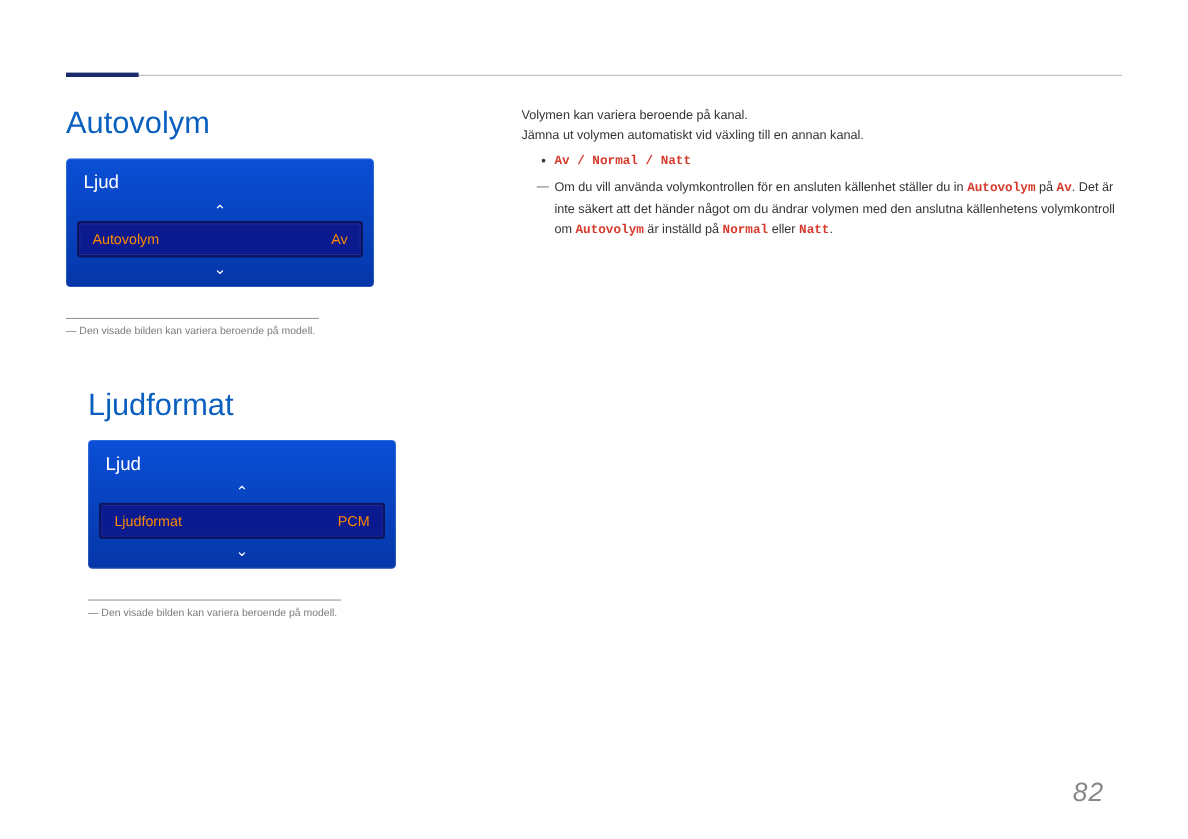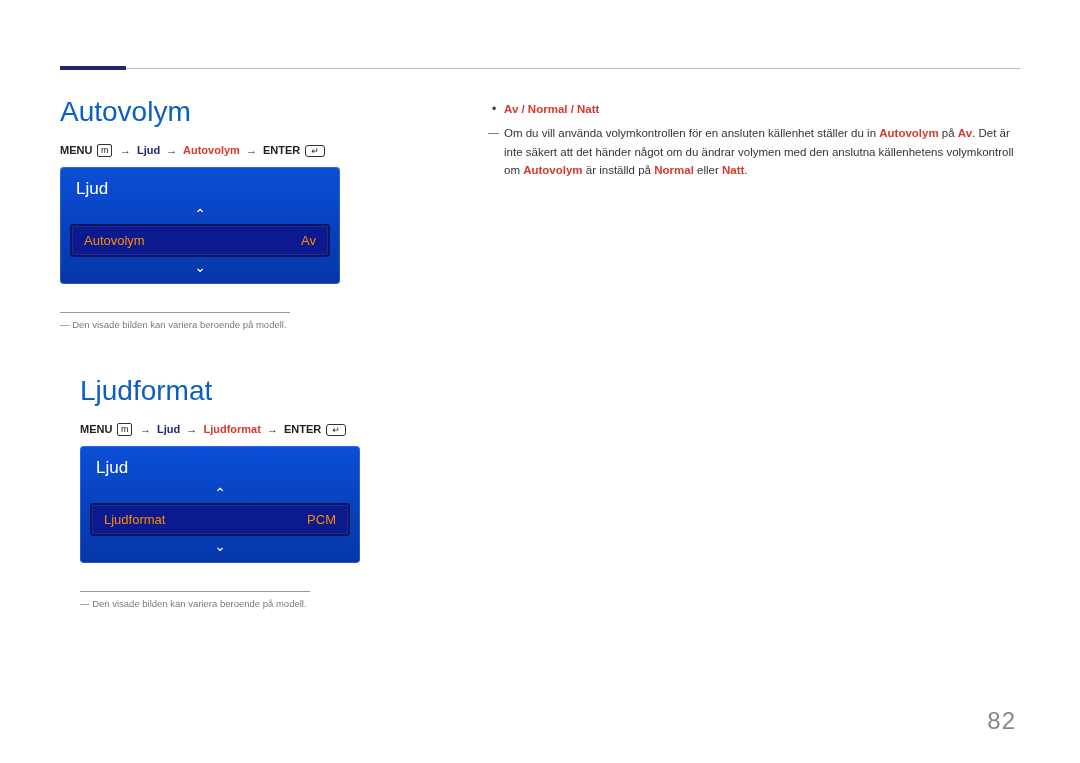--- a/index.html
+++ b/index.html
@@ -21,83 +21,61 @@
   .osd-title { color: #fff; font-size: 17px; padding: 12px 16px 6px 16px; font-weight: 400; }
   .osd-ctrl { display: flex; flex-direction: column; align-items: center; padding: 2px 10px 10px 10px; }
   .osd-chevron { color: #fff; font-size: 14px; line-height: 1; user-select: none; }
   .osd-row { width: 100%; display: flex; justify-content: space-between; align-items: center; background: #0b1a8f; color: #ff8a00; border: 2px solid #0c1460; border-radius: 3px; padding: 7px 12px; font-size: 13px; margin: 3px 0; box-shadow: inset 0 0 0 1px rgba(255,255,255,.08); }
   .img-hr { width: 230px; border: 0; border-top: 1px solid #999; margin: 28px 0 6px 0; }
   .img-note { font-size: 9.5px; color: #7a7a7a; }
   .bullet-list { list-style: none; padding-left: 0; margin: 4px 0 6px 0; }
   .bullet-list li { position: relative; padding-left: 30px; }
   .bullet-list li::before { content: "•"; position: absolute; left: 18px; color: #333; font-size: 12px; }
   .red { color: #d63a2b; }
-  .bold { font-weight: 700; }
+  .bold { font-weight: 700; font-family: Liberation Mono, monospace; }
   .dashlist { list-style: none; padding-left: 0; margin-top: 4px; }
   .dashlist li { position: relative; padding-left: 30px; margin: 3px 0; }
   .dashlist li::before { content: "―"; position: absolute; left: 14px; color: #555; font-size: 11px; }
   .sec-block { margin-bottom: 16px; }
   .section2-left { margin-top: 45px; padding-left: 20px; }
   .section2-right { margin-top: 270px; }
-  .pagenum { position: absolute; right: 64px; bottom: 28px; font-size: 24px; color: #888; letter-spacing: 1px; }
+  .pagenum { position: absolute; right: 76px; bottom: 28px; font-size: 24px; color: #888; letter-spacing: 1px; font-style: italic; }
 </style>
 </head>
 <body>
 
 <div class="page">
   <div class="rule"></div>
   <div class="rule-accent"></div>
 
   <div class="columns">
 
     <div class="left">
 
       <div class="sec-block">
         <h2 class="sec">Autovolym</h2>
-        <div class="menupath">
-          <span>MENU</span>
-          <span class="ico">m</span>
-          <span class="arrow">→</span>
-          <span class="c1">Ljud</span>
-          <span class="arrow">→</span>
-          <span class="c2">Autovolym</span>
-          <span class="arrow">→</span>
-          <span>ENTER</span>
-          <span class="enter">↵</span>
-        </div>
 
         <div class="osd">
           <div class="osd-title">Ljud</div>
           <div class="osd-ctrl">
             <div class="osd-chevron">⌃</div>
             <div class="osd-row">
               <span>Autovolym</span>
               <span>Av</span>
             </div>
             <div class="osd-chevron">⌄</div>
           </div>
         </div>
 
         <hr class="img-hr">
         <div class="img-note">― <span>Den visade bilden kan variera beroende på modell.</span></div>
       </div>
 
       <div class="sec-block section2-left">
         <h2 class="sec">Ljudformat</h2>
-        <div class="menupath">
-          <span>MENU</span>
-          <span class="ico">m</span>
-          <span class="arrow">→</span>
-          <span class="c1">Ljud</span>
-          <span class="arrow">→</span>
-          <span class="c2">Ljudformat</span>
-          <span class="arrow">→</span>
-          <span>ENTER</span>
-          <span class="enter">↵</span>
-        </div>
 
         <div class="osd">
           <div class="osd-title">Ljud</div>
           <div class="osd-ctrl">
             <div class="osd-chevron">⌃</div>
             <div class="osd-row">
               <span>Ljudformat</span>
               <span>PCM</span>
             </div>
             <div class="osd-chevron">⌄</div>
@@ -105,20 +83,22 @@
         </div>
 
         <hr class="img-hr">
         <div class="img-note">― <span>Den visade bilden kan variera beroende på modell.</span></div>
       </div>
     </div>
 
     <div class="right">
 
       <div>
+        <p>Volymen kan variera beroende på kanal.</p>
+        <p>Jämna ut volymen automatiskt vid växling till en annan kanal.</p>
         <ul class="bullet-list">
           <li><span class="red bold">Av / Normal / Natt</span></li>
         </ul>
         <ul class="dashlist">
           <li>
             <span>Om du vill använda volymkontrollen för en ansluten källenhet ställer du in </span><span class="red bold">Autovolym</span><span> på </span><span class="red bold">Av</span><span>. Det är inte säkert att det händer något om du ändrar volymen med den anslutna källenhetens volymkontroll om </span><span class="red bold">Autovolym</span><span> är inställd på </span><span class="red bold">Normal</span><span> eller </span><span class="red bold">Natt</span><span>.</span>
           </li>
         </ul>
       </div>
 

